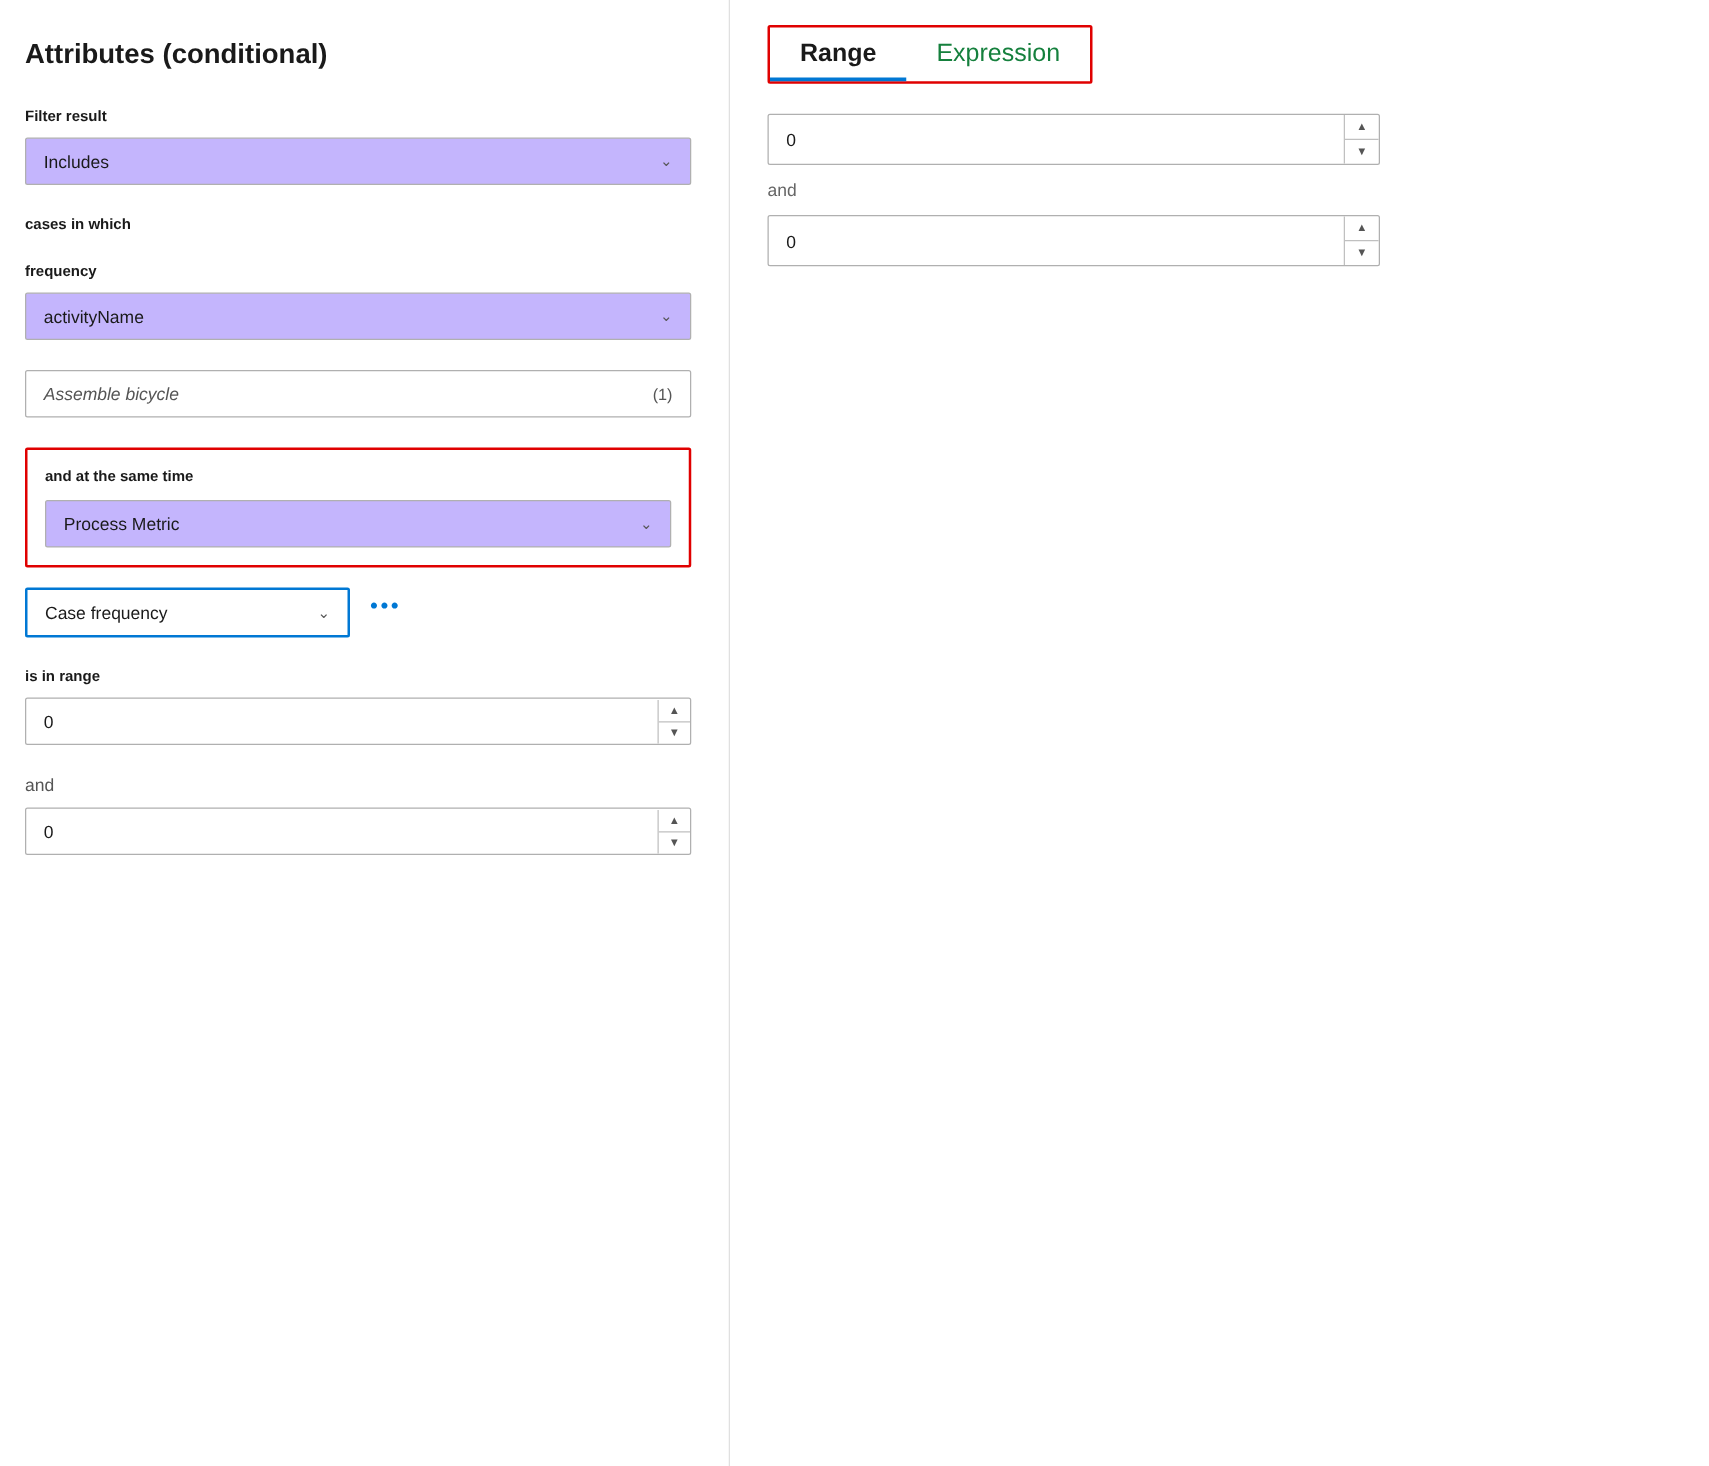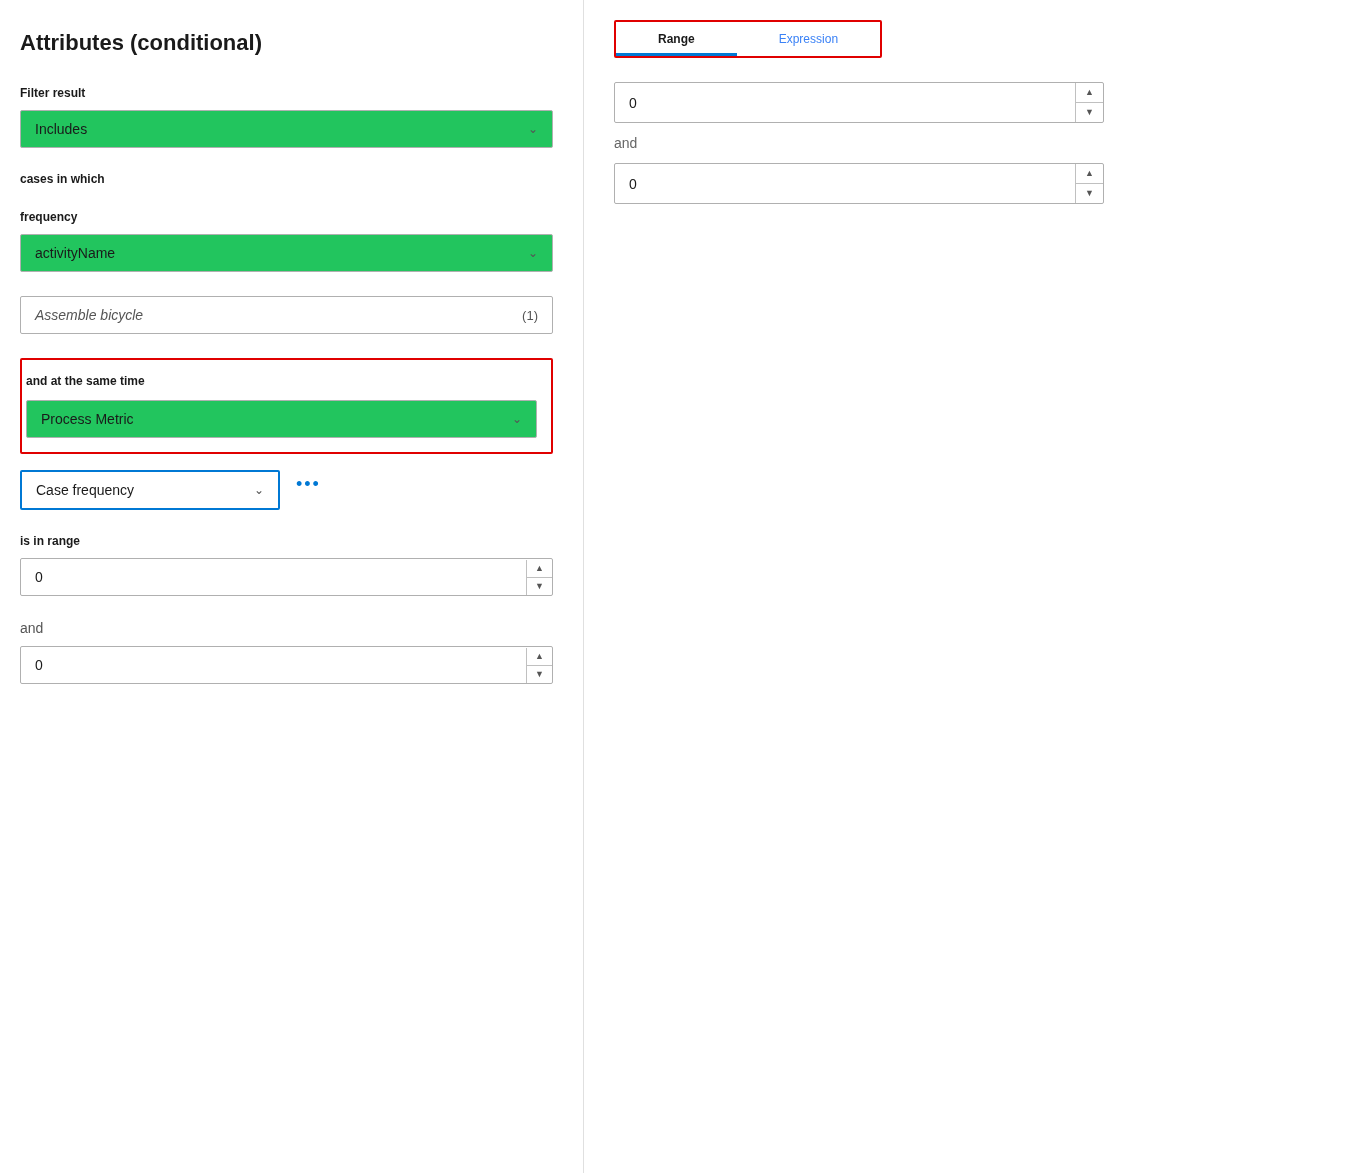--- a/index.html
+++ b/index.html
@@ -46,21 +46,21 @@
       margin-bottom: 24px;
     }
 
     .dropdown-select {
       width: 100%;
       border: 1px solid #b0b0b0;
       border-radius: 2px;
       padding: 10px 14px;
       font-size: 14px;
       color: #1a1a1a;
-      background: #22c55e;
+      background: #c4b5fd;
       display: flex;
       align-items: center;
       justify-content: space-between;
       cursor: pointer;
       position: relative;
     }
 
     .dropdown-select .chevron {
       color: #555;
       font-size: 12px;
@@ -86,21 +86,21 @@
     }
 
     .value-display .count-badge {
       color: #555;
       font-size: 13px;
     }
 
     .highlighted-section {
       border: 2px solid #e00000;
       border-radius: 2px;
-      padding: 14px 14px 14px 4px;
+      padding: 14px 14px 14px 14px;
       margin-bottom: 16px;
     }
 
     .highlighted-section .section-label {
       margin-bottom: 12px;
     }
 
     .highlighted-section .dropdown-select {
       border: 1px solid #b0b0b0;
     }
@@ -189,22 +189,22 @@
     .tabs-container {
       display: flex;
       gap: 0;
       border: 2px solid #e00000;
       border-radius: 2px;
       margin-bottom: 24px;
       width: fit-content;
     }
 
     .tab-item {
-      padding: 10px 42px;
-      font-size: 12px;
+      padding: 10px 24px;
+      font-size: 20px;
       color: #1a1a1a;
       cursor: pointer;
       position: relative;
       border: none;
       background: transparent;
     }
 
     .tab-item.active {
       font-weight: 600;
       color: #1a1a1a;
@@ -214,21 +214,21 @@
       content: '';
       position: absolute;
       bottom: 0;
       left: 0;
       right: 0;
       height: 3px;
       background: #0078d4;
     }
 
     .tab-item.inactive {
-      color: #3b82f6;
+      color: #15803d;
     }
 
     .right-spinner-input {
       width: 490px;
       border: 1px solid #b0b0b0;
       border-radius: 2px;
       display: flex;
       align-items: center;
       justify-content: space-between;
       overflow: hidden;

